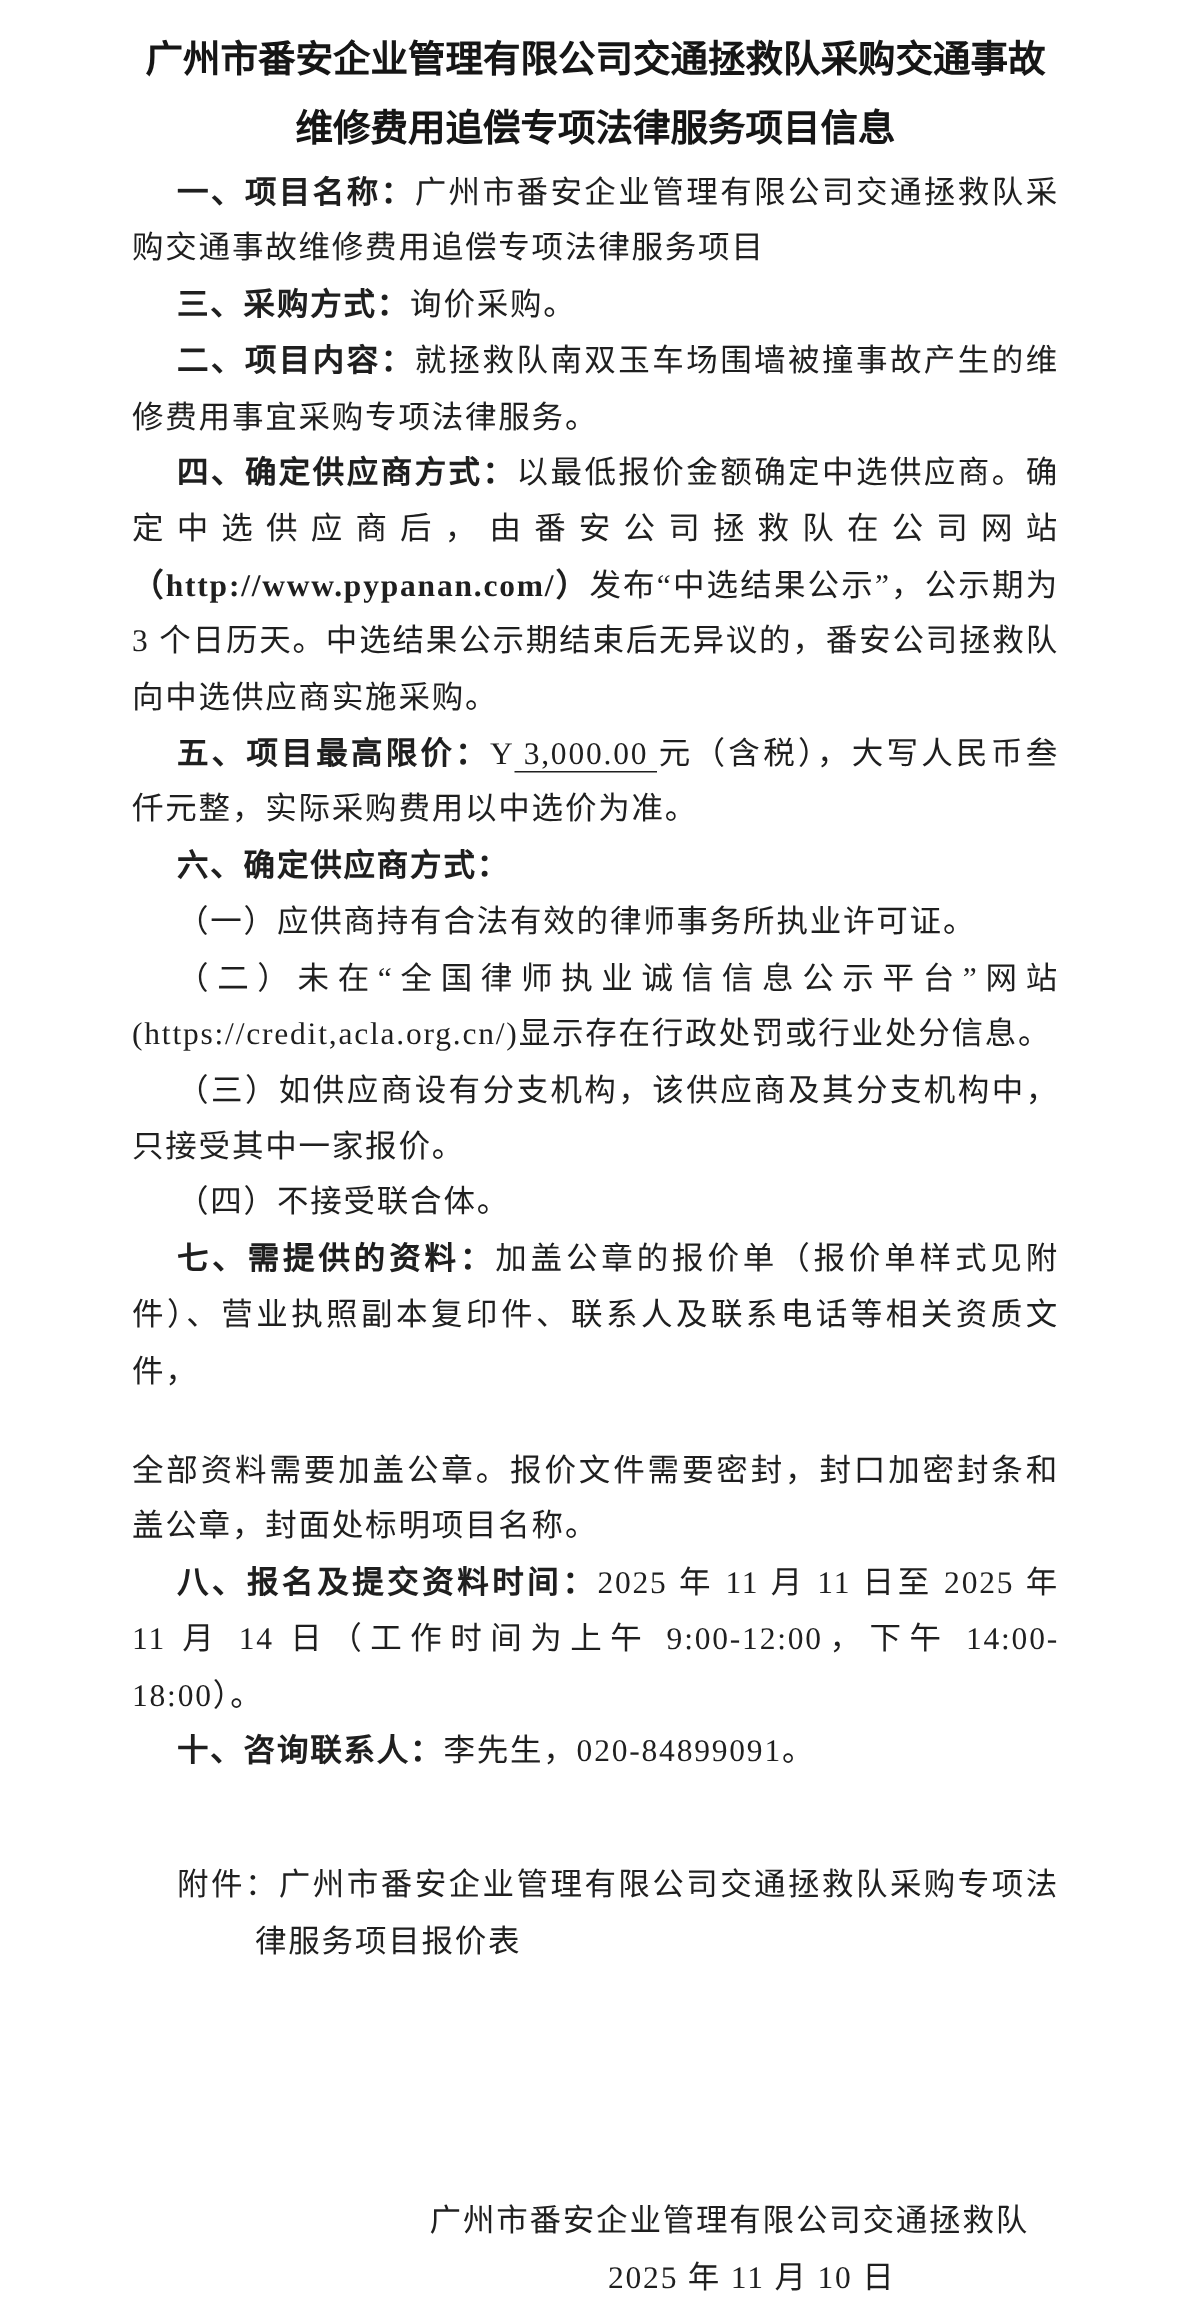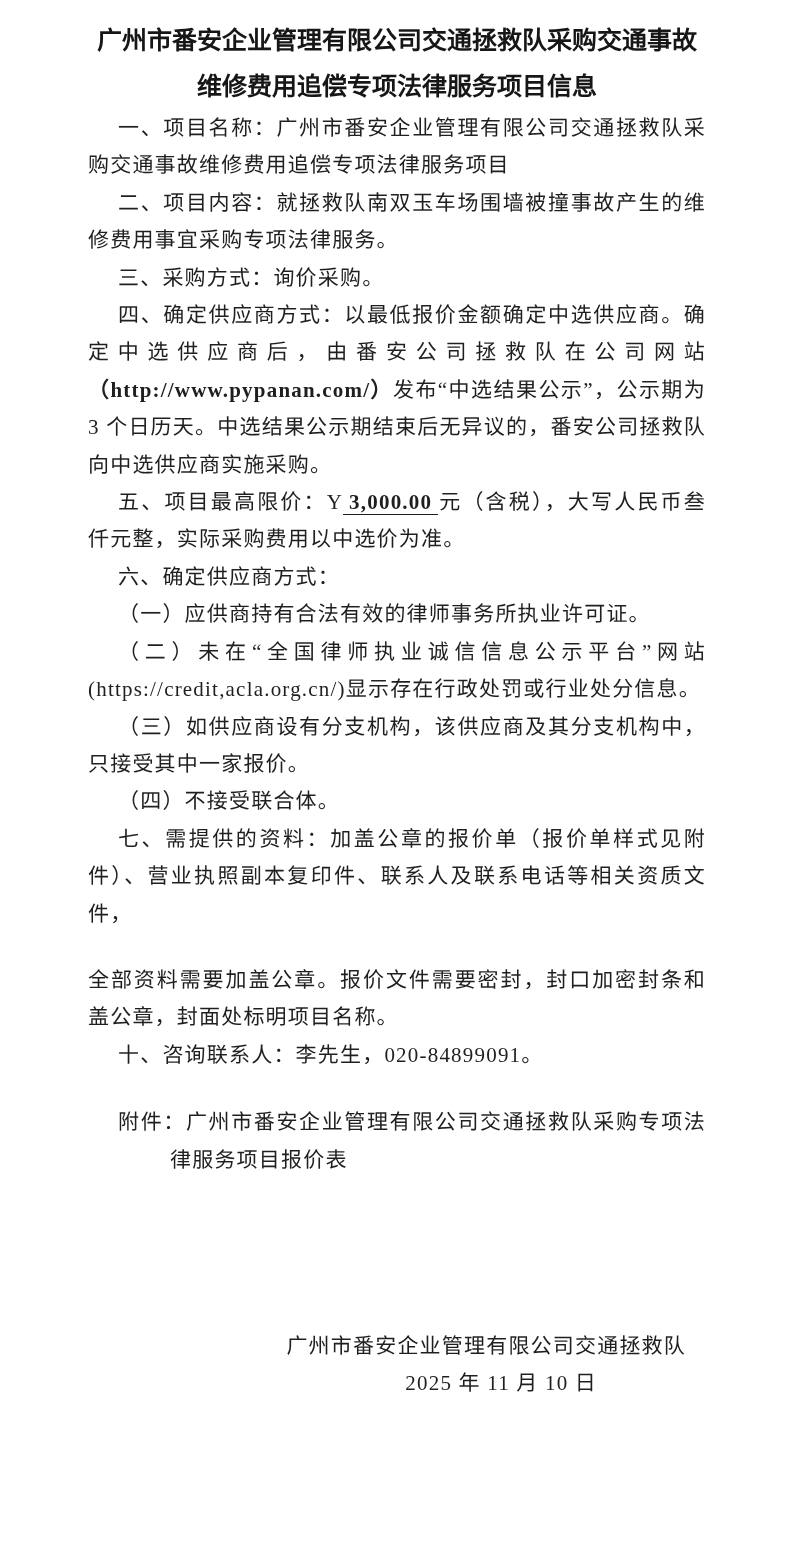--- a/index.html
+++ b/index.html
@@ -45,29 +45,28 @@
     text-justify: inter-character;
     text-indent: 30px;
   }
   .para.no-indent {
     text-indent: 0;
   }
   .para.gap-before {
     margin-top: 29px;
   }
   .sec-label {
-    font-weight: normal;
+    font-weight: bold;
   }
   .amount-underline {
     border-bottom: 1.5px solid #1f1f1f;
     padding: 0 6px;
-    font-weight: bold;
   }
   .attachment {
-    margin: 30px 0 0 0;
+    margin: 52px 0 0 0;
     padding-left: 82px;
     text-indent: -52px;
     text-align: justify;
     text-justify: inter-character;
   }
   .signature {
     margin-top: 149px;
     text-align: right;
   }
   .sig-org {
@@ -84,42 +83,43 @@
 
 <div class="page">
   <div class="content">
 
     <div class="doc-title">广州市番安企业管理有限公司交通拯救队采购交通事故维修费用追偿专项法律服务项目信息</div>
 
     <div class="body-text">
 
       <p class="para"><span class="sec-label">一、项目名称：</span><span>广州市番安企业管理有限公司交通拯救队采购交通事故维修费用追偿专项法律服务项目</span></p>
 
+      <p class="para"><span class="sec-label">三、采购方式：</span><span>询价采购。</span></p>
+
       <p class="para"><span class="sec-label">二、项目内容：</span><span>就拯救队南双玉车场围墙被撞事故产生的维修费用事宜采购专项法律服务。</span></p>
-
-      <p class="para"><span class="sec-label">三、采购方式：</span><span>询价采购。</span></p>
 
       <p class="para"><span class="sec-label">四、确定供应商方式：</span><span>以最低报价金额确定中选供应商。确定中选供应商后，由番安公司拯救队在公司网站</span><span style="white-space: nowrap; font-weight: bold;">（http://www.pypanan.com/）</span><span>发布“中选结果公示”，公示期为 3 个日历天。中选结果公示期结束后无异议的，番安公司拯救队向中选供应商实施采购。</span></p>
 
       <p class="para"><span class="sec-label">五、项目最高限价：</span><span>Y</span><span class="amount-underline">3,000.00</span><span>元（含税），大写人民币叁仟元整，实际采购费用以中选价为准。</span></p>
 
       <p class="para"><span class="sec-label">六、确定供应商方式：</span></p>
 
       <p class="para">（一）应供商持有合法有效的律师事务所执业许可证。</p>
 
       <p class="para">（二）未在“全国律师执业诚信信息公示平台”网站(https://credit,acla.org.cn/)显示存在行政处罚或行业处分信息。</p>
 
       <p class="para">（三）如供应商设有分支机构，该供应商及其分支机构中，只接受其中一家报价。</p>
 
       <p class="para">（四）不接受联合体。</p>
 
       <p class="para"><span class="sec-label">七、需提供的资料：</span><span>加盖公章的报价单（报价单样式见附件）、营业执照副本复印件、联系人及联系电话等相关资质文件，</span></p>
 
       <p class="para no-indent gap-before">全部资料需要加盖公章。报价文件需要密封，封口加密封条和盖公章，封面处标明项目名称。</p>
 
+      <p class="para"><span class="sec-label">八、报名及提交资料时间：</span><span>2025 年 11 月 11 日至 2025 年 11 月 14 日（工作时间为上午 9:00-12:00，下午 14:00-18:00）。</span></p>
 
 
       <p class="para"><span class="sec-label">十、咨询联系人：</span><span>李先生，020-84899091。</span></p>
 
       <p class="attachment"><span>附件：</span><span>广州市番安企业管理有限公司交通拯救队采购专项法律服务项目报价表</span></p>
 
       <div class="signature">
         <p class="sig-org">广州市番安企业管理有限公司交通拯救队</p>
         <p class="sig-date">2025 年 11 月 10 日</p>
       </div>

